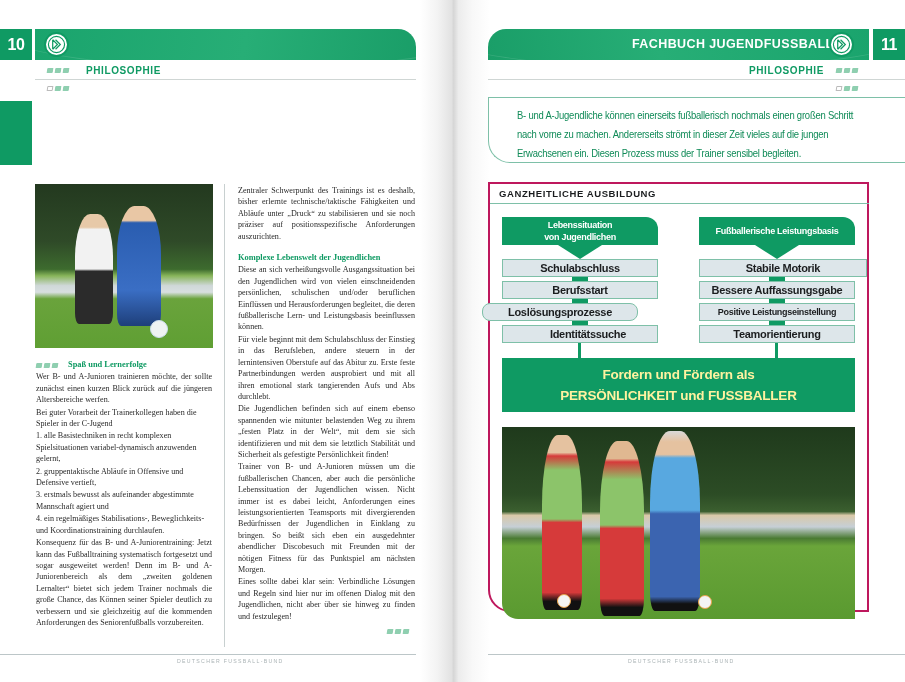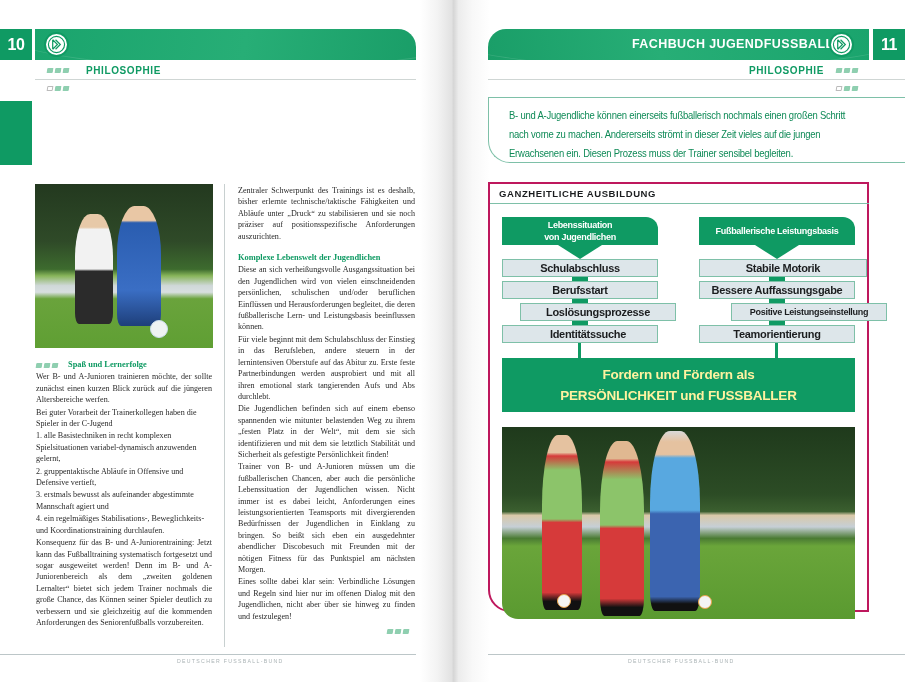--- a/index.html
+++ b/index.html
@@ -50,21 +50,21 @@
   .col-text .sub { color: #0f9a63; font-weight: bold; font-size: 8.4px; text-align: left; }
   .col1 { left: 35px; top: 358px; width: 178px; }
   .col2 { left: 237px; top: 184px; width: 179px; }
   .col-divider { position: absolute; left: 224px; top: 184px; width: 1px; height: 463px; background: #c8d0d0; }
 
   .footer-rule { position: absolute; top: 654px; height: 1px; background: #bcc6c8; }
   .footer-text { position: absolute; top: 658px; font-size: 5.2px; letter-spacing: 1.3px; color: #aab3b5; }
 
   
   .intro-box { position: absolute; left: 488px; top: 97px; width: 417px; height: 66px;
-    border: 1px solid #7ec0a8; border-right: none; border-bottom-left-radius: 22px; padding: 8px 0 0 20px; }
+    border: 1px solid #7ec0a8; border-right: none; border-bottom-left-radius: 22px; padding: 8px 0 0 28px; }
   .intro-box p { font-family: "Liberation Sans", sans-serif; font-size: 11px; line-height: 19px; color: #0f8a57; letter-spacing: -0.25px; transform: scaleX(0.86); transform-origin: left; white-space: nowrap; }
 
   .graphic-box { position: absolute; left: 488px; top: 182px; width: 381px; height: 430px; border: 2px solid #be185d; border-bottom-left-radius: 22px; }
   .graphic-title { position: absolute; left: 0; top: 0; width: 379px; height: 20px; border-bottom: 1px solid #7ec0a8; padding: 4px 0 0 9px;
     font-weight: bold; font-size: 9.5px; letter-spacing: 0.6px; color: #1b1d1f; }
   .funnel-head { position: absolute; background: #0f9a63; color: #fff; font-weight: bold; font-size: 9px; text-align: center; border-top-right-radius: 12px; line-height: 12px; letter-spacing: -0.3px; }
   .funnel-neck { position: absolute; width: 0; height: 0; border-left: 22px solid transparent; border-right: 22px solid transparent; border-top: 14px solid #0f9a63; }
   .funnel-item { position: absolute; height: 18px; background: #dde6ea; border: 1px solid #7ec0a8; color: #1b1d1f; font-weight: bold; font-size: 11px; text-align: center; line-height: 16px; letter-spacing: -0.3px; }
   .funnel-connector { position: absolute; width: 16px; height: 4px; background: #0f9a63; }
   .funnel-stem { position: absolute; width: 3px; height: 12px; background: #0f9a63; }
@@ -183,34 +183,34 @@
 
   <div class="funnel-head" style="left:502px;top:217px;width:156px;height:28px;padding-top:2px;">
     <div>Lebenssituation</div>
     <div>von Jugendlichen</div>
   </div>
   <div class="funnel-neck" style="left:558px;top:245px;"></div>
   <div class="funnel-item" style="left:502px;top:259px;width:156px;">Schulabschluss</div>
   <div class="funnel-connector" style="left:572px;top:277px;"></div>
   <div class="funnel-item" style="left:502px;top:281px;width:156px;">Berufsstart</div>
   <div class="funnel-connector" style="left:572px;top:299px;"></div>
-  <div class="funnel-item" style="left:520px;top:303px;width:156px;">Loslösungsprozesse</div>
+  <div class="funnel-item" style="left:482px;top:303px;width:156px;border-radius:8px;">Loslösungsprozesse</div>
   <div class="funnel-connector" style="left:572px;top:321px;"></div>
   <div class="funnel-item" style="left:502px;top:325px;width:156px;padding-left:16px;">Identitätssuche</div>
   <div class="funnel-stem" style="left:578px;top:343px;height:15px;"></div>
 
   <div class="funnel-head" style="left:699px;top:217px;width:156px;height:28px;line-height:28px;">
     <div>Fußballerische Leistungsbasis</div>
   </div>
   <div class="funnel-neck" style="left:755px;top:245px;"></div>
   <div class="funnel-item" style="left:699px;top:259px;width:168px;">Stabile Motorik</div>
   <div class="funnel-connector" style="left:769px;top:277px;"></div>
   <div class="funnel-item" style="left:699px;top:281px;width:156px;">Bessere Auffassungsgabe</div>
   <div class="funnel-connector" style="left:769px;top:299px;"></div>
-  <div class="funnel-item" style="left:699px;top:303px;width:156px;font-size:9px;margin-left:32px;">Positive Leistungseinstellung</div>
+  <div class="funnel-item" style="left:699px;top:303px;width:156px;font-size:9px;">Positive Leistungseinstellung</div>
   <div class="funnel-connector" style="left:769px;top:321px;"></div>
   <div class="funnel-item" style="left:699px;top:325px;width:156px;">Teamorientierung</div>
   <div class="funnel-stem" style="left:775px;top:343px;height:15px;"></div>
 
   <div class="result-box">
     <div>Fordern und Fördern als</div>
     <div>PERSÖNLICHKEIT und FUSSBALLER</div>
   </div>
 
   <div class="photo photo2">

